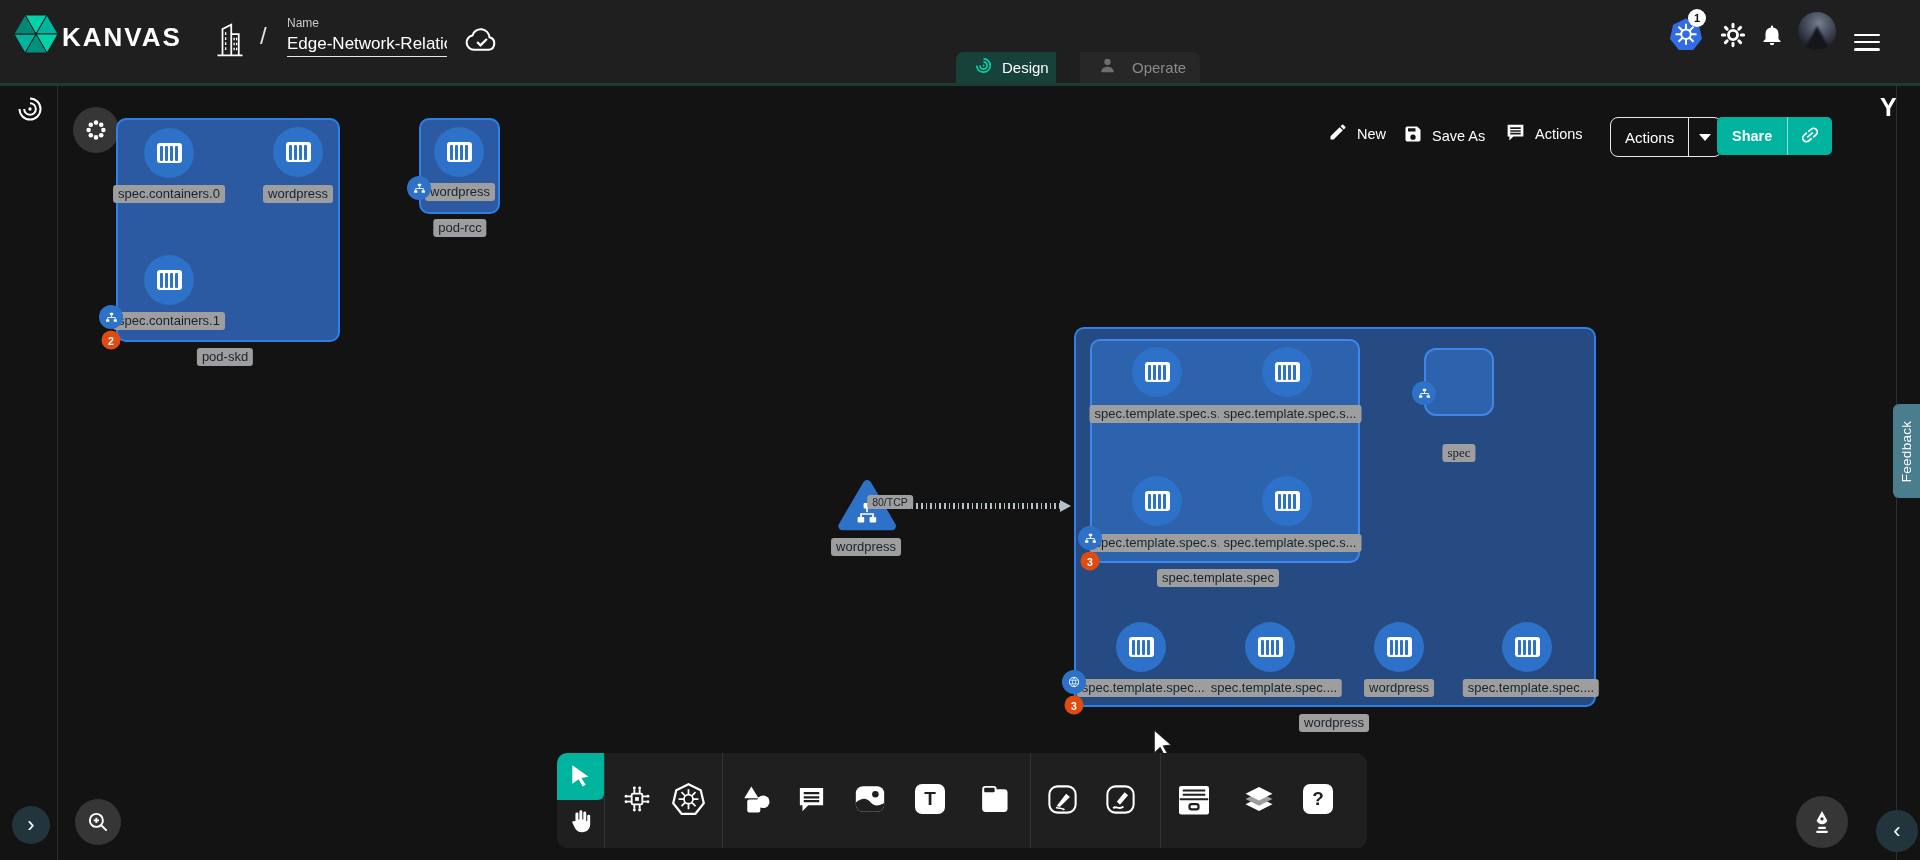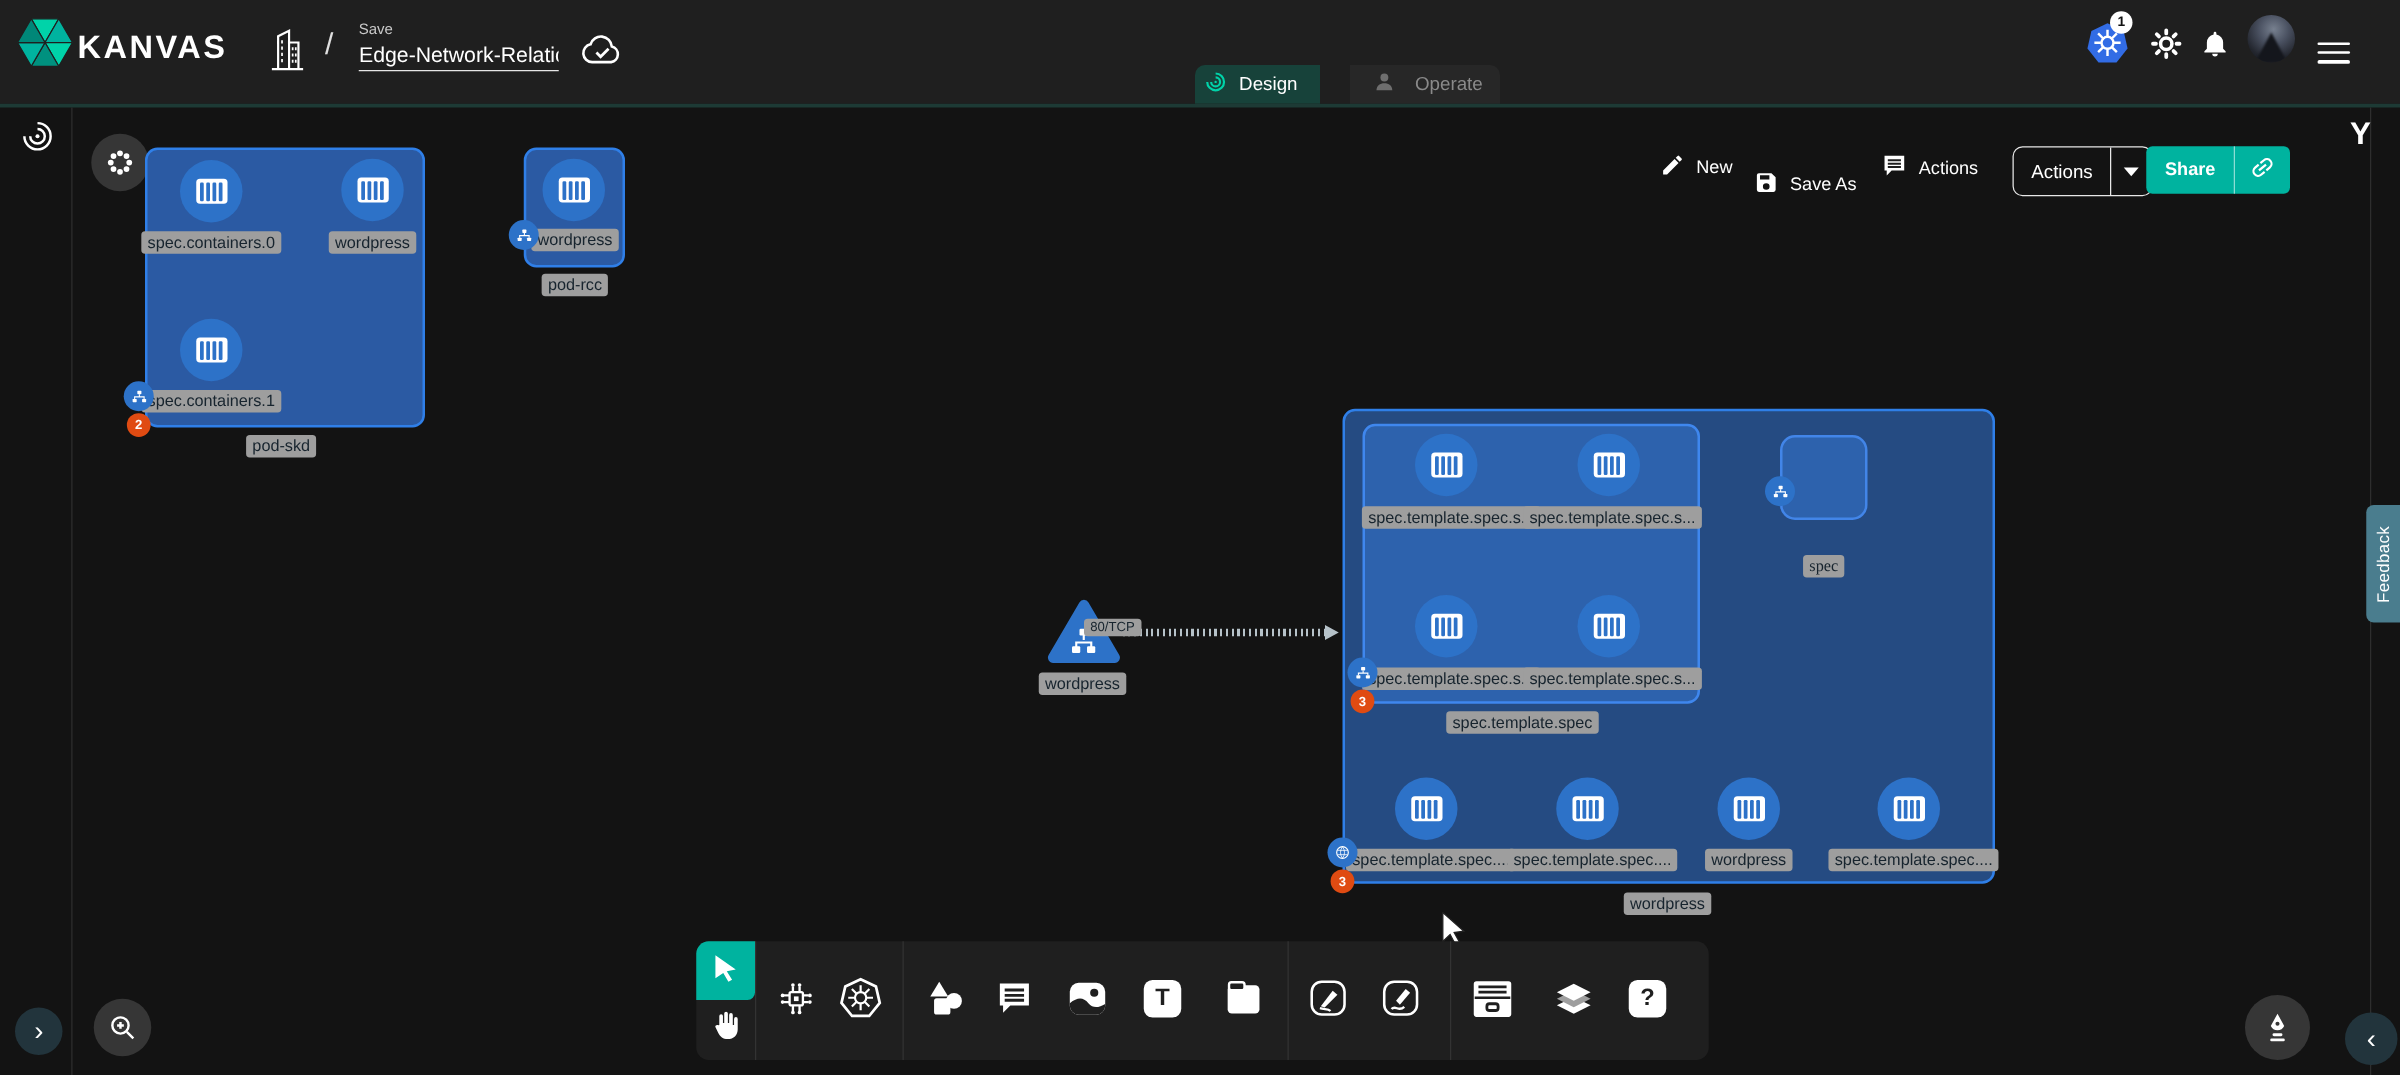--- a/index.html
+++ b/index.html
@@ -98,31 +98,31 @@
 
   <div class="abs" style="left:215px;top:20px;">
     <svg width="30" height="38" viewBox="0 0 24 30" fill="none" stroke="#fff" stroke-width="1.4">
       <path d="M6 28V7l7-3.5V28 M13 28V11h6v17 M2 28h20"></path>
       <path d="M8.5 9.5v2.2 M8.5 13.5v2.2 M8.5 17.5v2.2 M8.5 21.5v2.2 M15.3 14v2 M17.3 14v2 M15.3 18v2 M17.3 18v2 M15.3 22v2 M17.3 22v2" stroke-width="1.1"></path>
     </svg>
   </div>
 
   <div class="abs slash" style="left:260px;top:22px;">/</div>
 
-  <div class="abs name-label" style="left:287px;top:16px;">Save</div>
+  <div class="abs name-label" style="left:287px;top:16px;">Name</div>
   <input class="abs name-value" style="left: 287px; top: 32px;" value="Edge-Network-Relatio">
 
   <div class="abs" style="left:464px;top:26px;">
     <svg width="36" height="28" viewBox="0 0 26 20" fill="none" stroke="#fff" stroke-width="1.5">
       <path d="M7 17a5.2 5.2 0 0 1-.9-10.3A6.3 6.3 0 0 1 18.4 8 4.6 4.6 0 0 1 18 17H7z"></path>
       <path d="M9.5 11.5l2.4 2.4 4.6-4.6" stroke-width="1.6"></path>
     </svg>
   </div>
 
-  <div class="abs tab tab-design" style="left:956px;top:52px;width:100px;justify-content:flex-end;">
+  <div class="abs tab tab-design" style="left:956px;top:52px;width:100px;">
     <span>
       <svg width="19" height="19" viewBox="0 0 24 24" fill="none" stroke="#00D3A9" stroke-width="2.2">
         <path d="M12 3.5a8.5 8.5 0 1 1-8.5 8.5"></path>
           <path d="M12 7.5a4.5 4.5 0 1 1-4.5 4.5"></path>
         <circle cx="12" cy="12" r="1.2" fill="#00D3A9" stroke="none"></circle>
       </svg></span>
     <span class="tab-label">Design</span>
   </div>
   <div class="abs tab tab-operate" style="left:1080px;top:52px;width:120px;gap:15px;">
     <span>
@@ -224,21 +224,21 @@
     </div>
 
   <div class="abs action-item" style="left:1328px;top:122px;">
     <span>
       <svg width="20" height="20" viewBox="0 0 24 24" fill="#fff">
         <path d="M3 17.2V21h3.8L17.8 10 14 6.2zM20.7 7.1a1 1 0 0 0 0-1.4l-2.4-2.4a1 1 0 0 0-1.4 0l-1.8 1.8 3.8 3.8z"></path>
       </svg></span>
     <span>New</span>
   </div>
 
-  <div class="abs action-item" style="left:1403px;top:136px;">
+  <div class="abs action-item" style="left:1403px;top:124px;">
     <span>
       <svg width="20" height="20" viewBox="0 0 24 24" fill="#fff">
         <path d="M17 3H5a2 2 0 0 0-2 2v14a2 2 0 0 0 2 2h14a2 2 0 0 0 2-2V7zM12 19a3.2 3.2 0 1 1 0-6.4A3.2 3.2 0 0 1 12 19zm3-10H6V5h9z"></path>
       </svg></span>
     <span>Save As</span>
   </div>
 
   <div class="abs action-item" style="left:1505px;top:122px;">
     <span>
       <svg width="21" height="21" viewBox="0 0 24 24">

